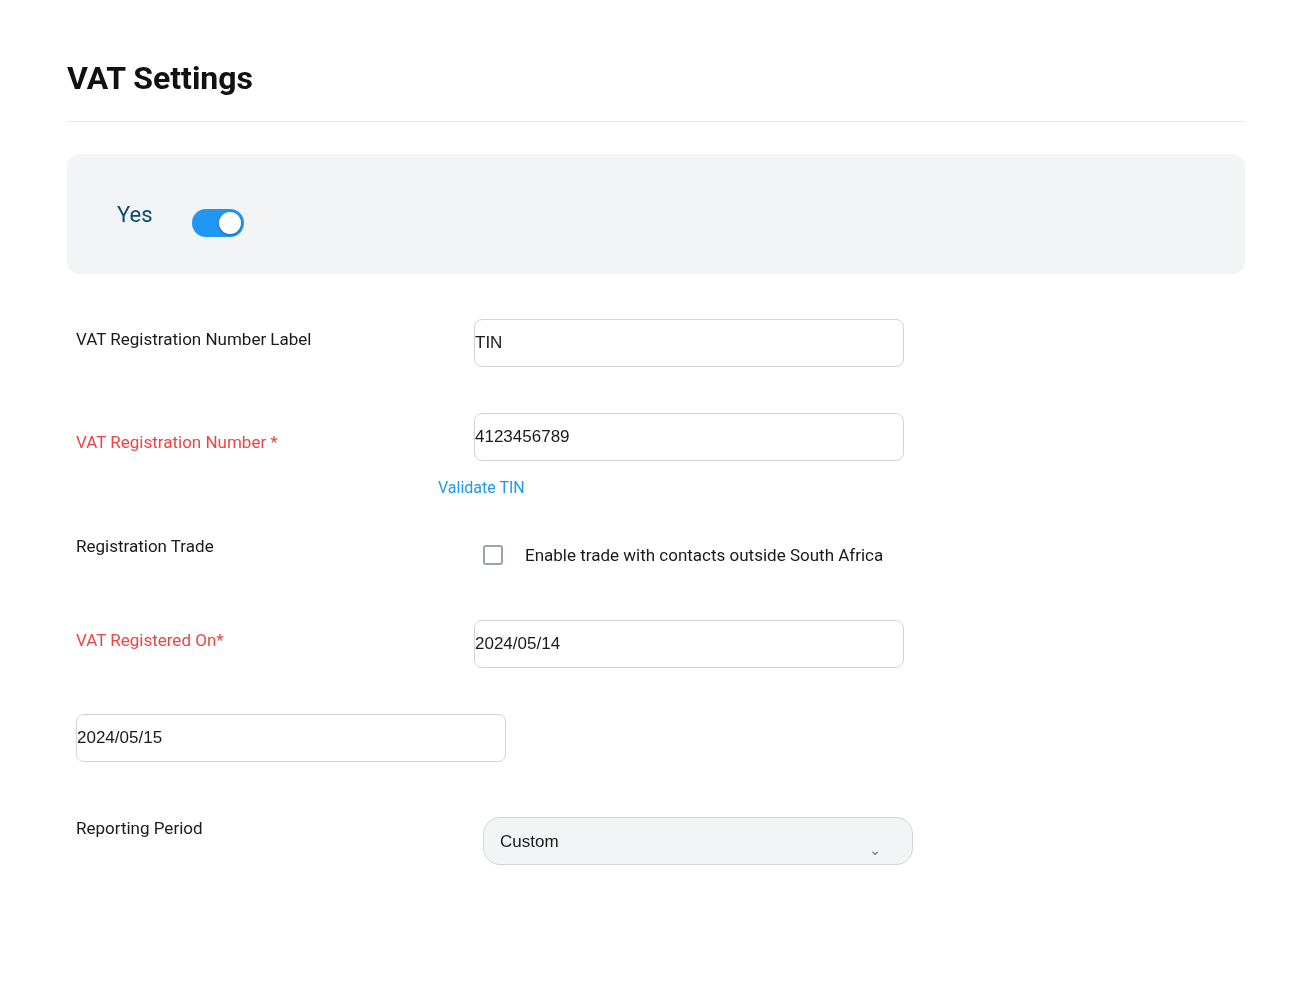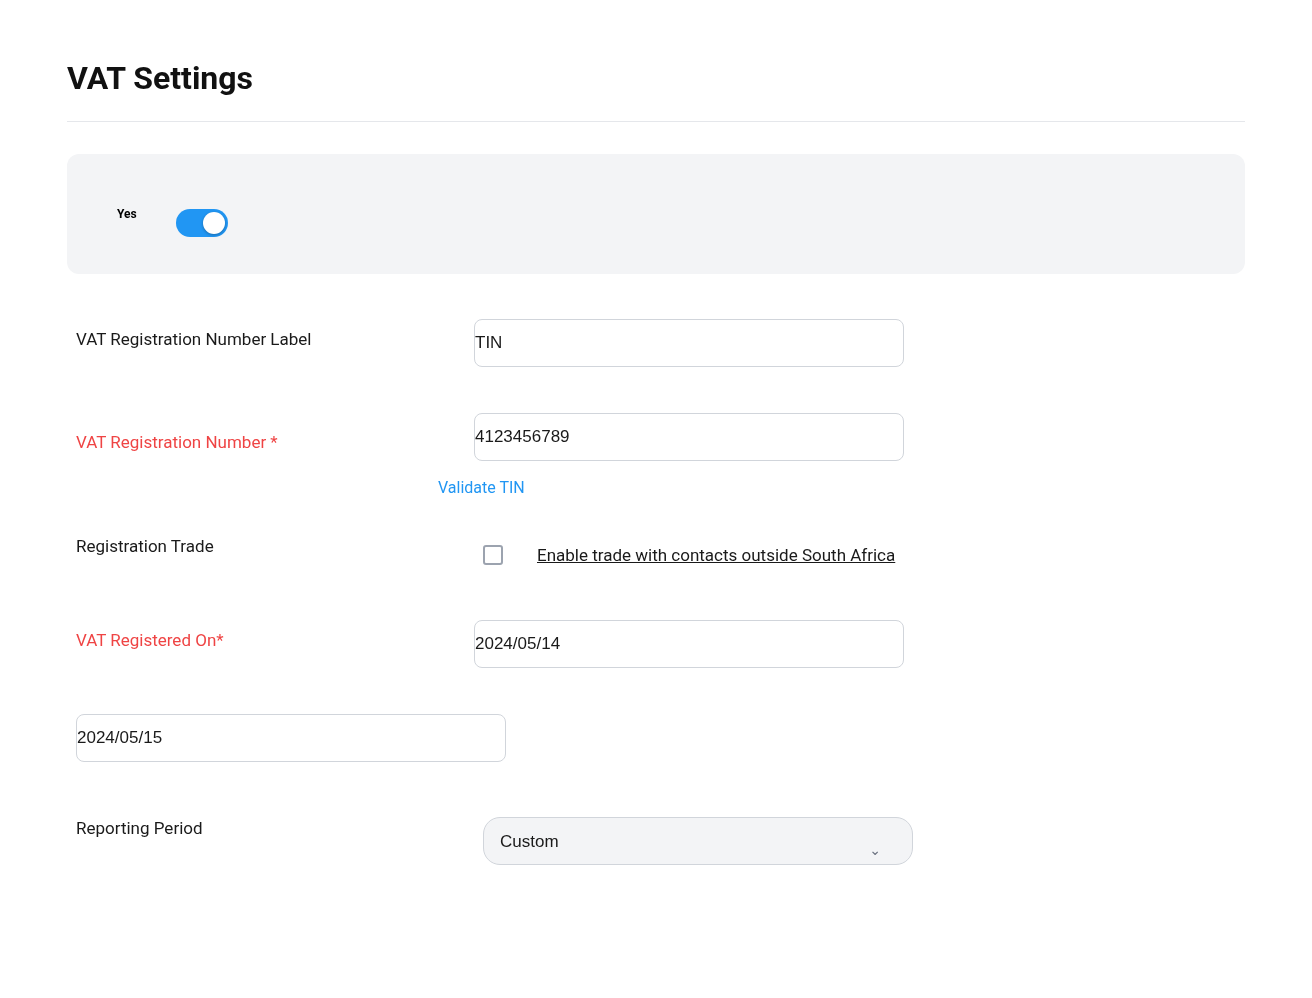--- a/index.html
+++ b/index.html
@@ -45,23 +45,23 @@
       flex: 1;
     }
 
     .toggle-group {
       display: flex;
       align-items: center;
       gap: 12px;
     }
 
     .toggle-yes-label {
-      font-size: 12px;
-      font-weight: 700;
-      color: #000000;
+      font-size: 22px;
+      font-weight: 400;
+      color: #0c4a6e;
     }
 
     .toggle-switch {
       position: relative;
       width: 52px;
       height: 28px;
       cursor: pointer;
     }
 
     .toggle-switch input {
@@ -140,25 +140,24 @@
       margin-bottom: 24px;
       font-size: 16px;
       color: #2196f3;
       cursor: pointer;
       text-decoration: none;
     }
 
     .checkbox-group {
       display: flex;
       align-items: flex-start;
-      gap: 16px;
+      gap: 4px;
       flex: 1;
       max-width: 600px;
       padding-top: 10px;
-      text-decoration: underline;
     }
 
     .checkbox-input {
       width: 20px;
       height: 20px;
       border: 2px solid #9ca3af;
       border-radius: 3px;
       cursor: pointer;
       appearance: none;
       -webkit-appearance: none;

